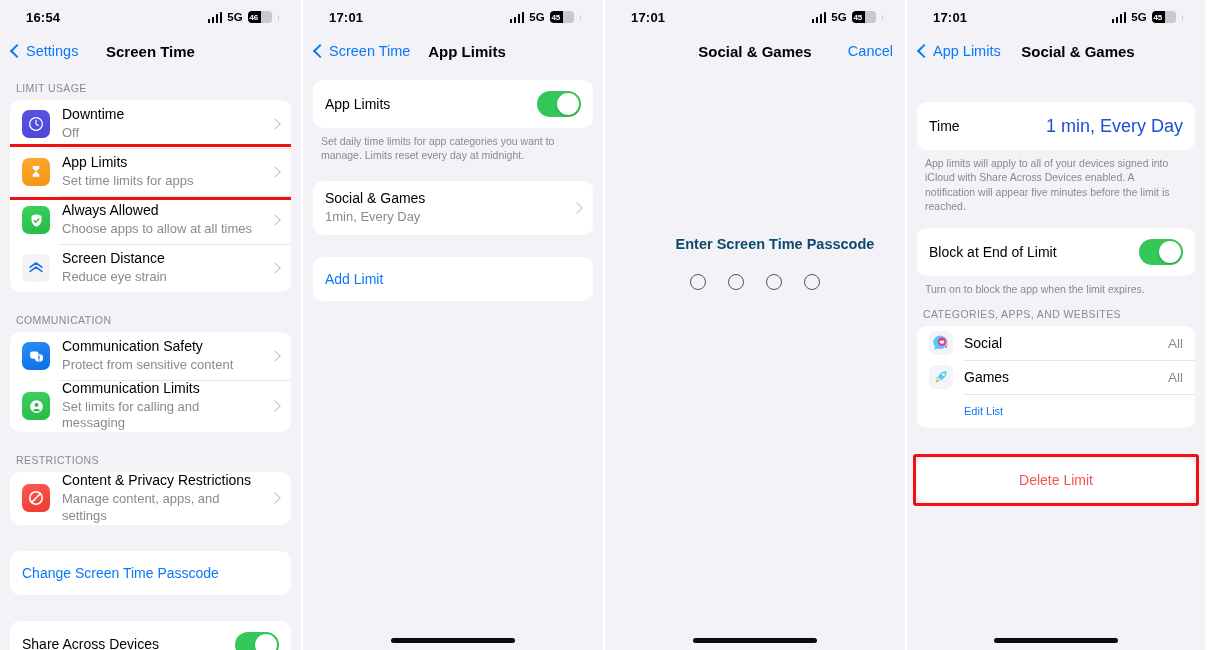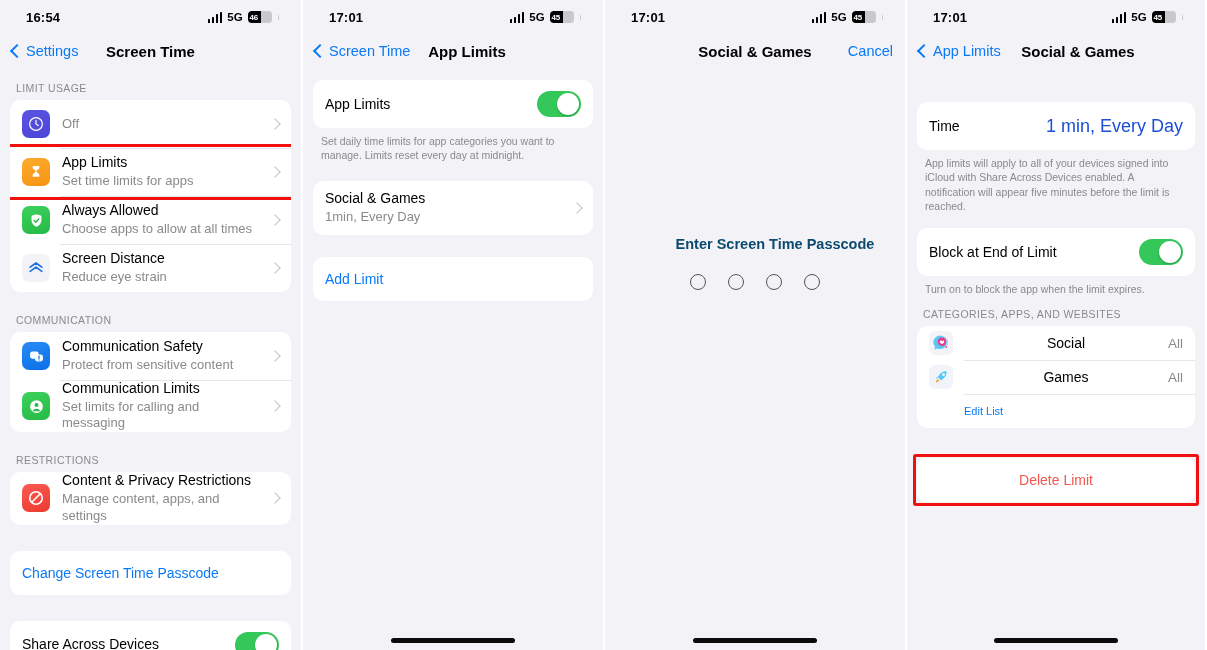--- a/index.html
+++ b/index.html
@@ -150,21 +150,21 @@
   .ic-downtime{background:linear-gradient(160deg,#5a55e0,#4a45d8);}
   .ic-applimits{background:linear-gradient(160deg,#fdab2d,#f59314);}
   .ic-allowed{background:linear-gradient(160deg,#3ed15e,#25b945);}
   .ic-distance{background:#f2f2f7;}
   .ic-commlimits{background:linear-gradient(160deg,#3ed15e,#25b945);}
   .ic-commsafety{background:linear-gradient(160deg,#2a8cf5,#0a6fe8);}
   .ic-content{background:linear-gradient(160deg,#fb5b52,#ec3a30);}
   .ic-social{background:#f4f4f8;}
   .ic-games{background:#f1f5fb;}
   .catrow .appicon{width:24px;height:24px;border-radius:6px;margin-right:11px;}
-  .catrow{min-height:34px;text-align:center;}
+  .catrow{min-height:34px;}
   .catrow + .catrow::before{left:47px;}
   .catlink{padding-left:47px;min-height:34px;font-size:11px;}
   .catlink::before{content:"";position:absolute;left:47px;right:0;top:0;height:1px;background:#e6e6ea;}
   .catlinkwrap{position:relative;}
 </style>
 </head>
 <body>
 
 <div class="screens">
 
@@ -200,20 +200,21 @@
       <div class="sec-header">LIMIT USAGE</div>
       <div class="card">
         <div class="row">
           <span class="appicon ic-downtime">
             <svg width="18" height="18" viewBox="0 0 24 24" fill="none">
                 <circle cx="12" cy="12" r="8.5" stroke="#fff" stroke-width="1.6"></circle>
                 <path d="M12 7v5l3 2" stroke="#fff" stroke-width="1.6" stroke-linecap="round"></path>
               </svg>
           </span>
           <span class="rowtext">
+            <span class="rowtitle" style="display:block">Downtime</span>
             <span class="rowsub" style="display:block">Off</span>
           </span>
           <span class="chev-right"></span>
         </div>
         <div class="row hl">
           <span class="appicon ic-applimits">
             <svg width="16" height="16" viewBox="0 0 24 24">
                 <path d="M7 3h10v3.2L12 11l5 4.8V19H7v-3.2L12 11 7 6.2z" fill="#fff"></path>
               </svg>
           </span>

